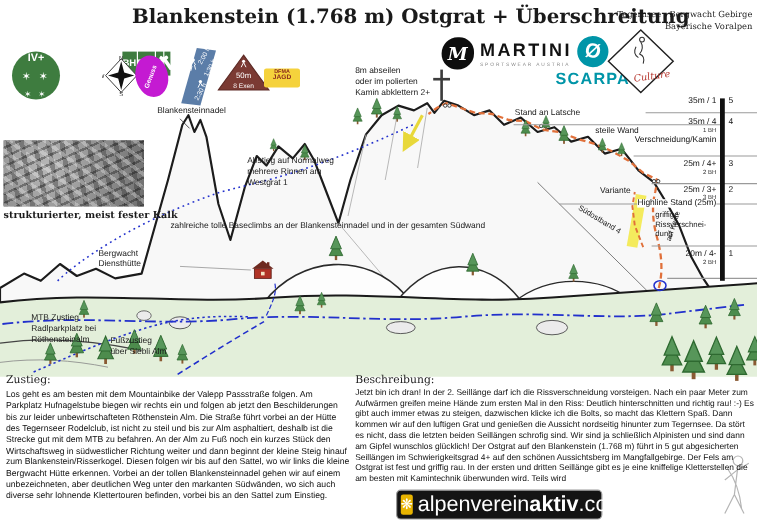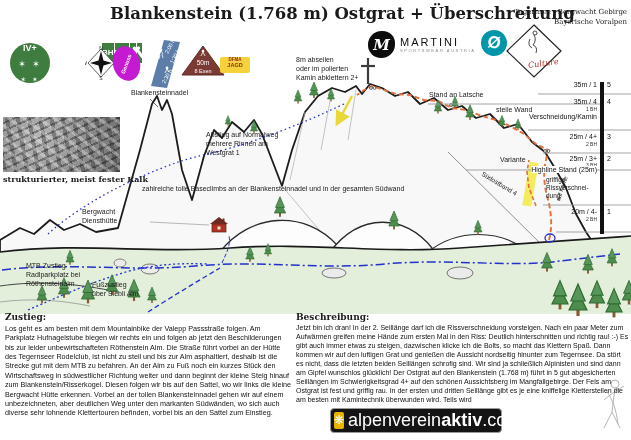--- a/index.html
+++ b/index.html
@@ -31,21 +31,21 @@
   .minilogo{position:absolute;left:220px;top:57px;width:30px;height:16px;background:#f5d23c;
       border-radius:2px;text-align:center;z-index:6;}
   .minilogo .l1{font-size:4.5px;font-weight:bold;color:#8a2b1e;line-height:1.4;}
   .minilogo .l2{font-size:5.5px;font-weight:bold;color:#8a2b1e;line-height:1;}
   
   .martini{position:absolute;left:368px;top:31px;display:flex;align-items:center;z-index:6;}
   .martini .ic{width:27px;height:27px;border-radius:50% 45% 50% 48%;background:#0d0d0d;color:#fff;
       display:flex;align-items:center;justify-content:center;font-family:"DejaVu Serif",serif;
       font-style:italic;font-weight:bold;font-size:15px;}
   .martini .wm{margin-left:5px;}
-  .martini .nm{font-size:11px;font-weight:normal;letter-spacing:2px;color:#111;}
+  .martini .nm{font-size:15px;font-weight:bold;letter-spacing:2px;color:#111;}
   .martini .sub{font-size:4px;letter-spacing:1.6px;color:#8a8a8a;}
   .scarpa{position:absolute;left:452px;top:30px;width:84px;text-align:center;z-index:6;}
   .scarpa .ic{width:26px;height:26px;margin:0 auto;border-radius:50%;background:#0095a8;color:#fff;
       display:flex;align-items:center;justify-content:center;font-size:17px;font-weight:bold;transform:rotate(12deg);}
   .scarpa .nm{font-size:13.5px;font-weight:bold;color:#0095a8;letter-spacing:1px;margin-top:2px;}
   .culture{position:absolute;left:504px;top:23px;width:60px;height:56px;z-index:6;}
   .culture .cu{position:absolute;left:24px;top:36px;font-family:"DejaVu Serif",serif;font-style:italic;
       font-size:8px;color:#b5342c;transform:rotate(-8deg);}
   
   .photo{position:absolute;left:3px;top:117px;width:117px;height:55px;z-index:4;
@@ -56,21 +56,21 @@
         repeating-linear-gradient(80deg, rgba(50,50,50,.38) 0 4px, transparent 4px 11px),
         radial-gradient(circle at 30% 40%, #b8b8b8, #6e6e6e);}
   .photocap{position:absolute;left:3px;top:174px;font-family:"DejaVu Serif",serif;
       font-weight:bold;font-size:8px;z-index:4;}
   
   .plen{position:absolute;right:34px;text-align:right;font-size:7px;color:#111;z-index:5;}
   .pbh{position:absolute;right:34px;text-align:right;font-size:5px;color:#333;z-index:5;}
   .pnum{position:absolute;left:607px;font-size:7px;color:#111;z-index:5;}
   .pnote{position:absolute;right:34px;text-align:right;font-size:7px;color:#111;z-index:5;}
   
-  .parahead{font-family:"DejaVu Serif",serif;font-weight:bold;font-size:9px;margin:0 0 2px 0;}
+  .parahead{font-family:"DejaVu Serif",serif;font-weight:normal;font-size:9px;margin:0 0 2px 0;}
   .para{font-size:7.2px;line-height:1.3;color:#111;}
   .zustieg{position:absolute;left:5px;top:312px;width:287px;z-index:5;}
   .beschr{position:absolute;left:296px;top:312px;width:334px;z-index:5;}
   .beschr .para{font-size:7px;line-height:1.28;}
   
   .avlogo{position:absolute;left:330px;top:408px;width:170px;height:23px;background:#141414;
       border:1px solid #9a9a9a;border-radius:4px;display:flex;align-items:center;z-index:6;cursor:pointer;}
   .avlogo .fl{width:17px;height:17px;margin:0 4px 0 3px;background:#e8b400;border-radius:2px;
       color:#fff;font-size:12px;line-height:17px;text-align:center;}
   .avlogo .tx{color:#fff;font-size:18px;}
@@ -144,20 +144,21 @@
 
   <div class="martini">
     <div class="ic">M</div>
     <div class="wm">
       <div class="nm">MARTINI</div>
       <div class="sub">SPORTSWEAR AUSTRIA</div>
     </div>
   </div>
   <div class="scarpa">
     <div class="ic">Ø</div>
+    <div class="nm">SCARPA</div>
   </div>
   <div class="culture">
     <svg width="60" height="56">
       <polygon points="30,2 57,28 30,54 3,28" fill="#fff" stroke="#222" stroke-width="1.2"></polygon>
       <path d="M30,12 q3,5 -1,10 q5,2 3,8 M26,16 q-3,6 2,9" stroke="#333" stroke-width="0.9" fill="none"></path>
       <circle cx="31" cy="10" r="2" fill="none" stroke="#333" stroke-width="0.9"></circle>
     </svg>
     <span class="cu">Culture</span>
   </div>
 

